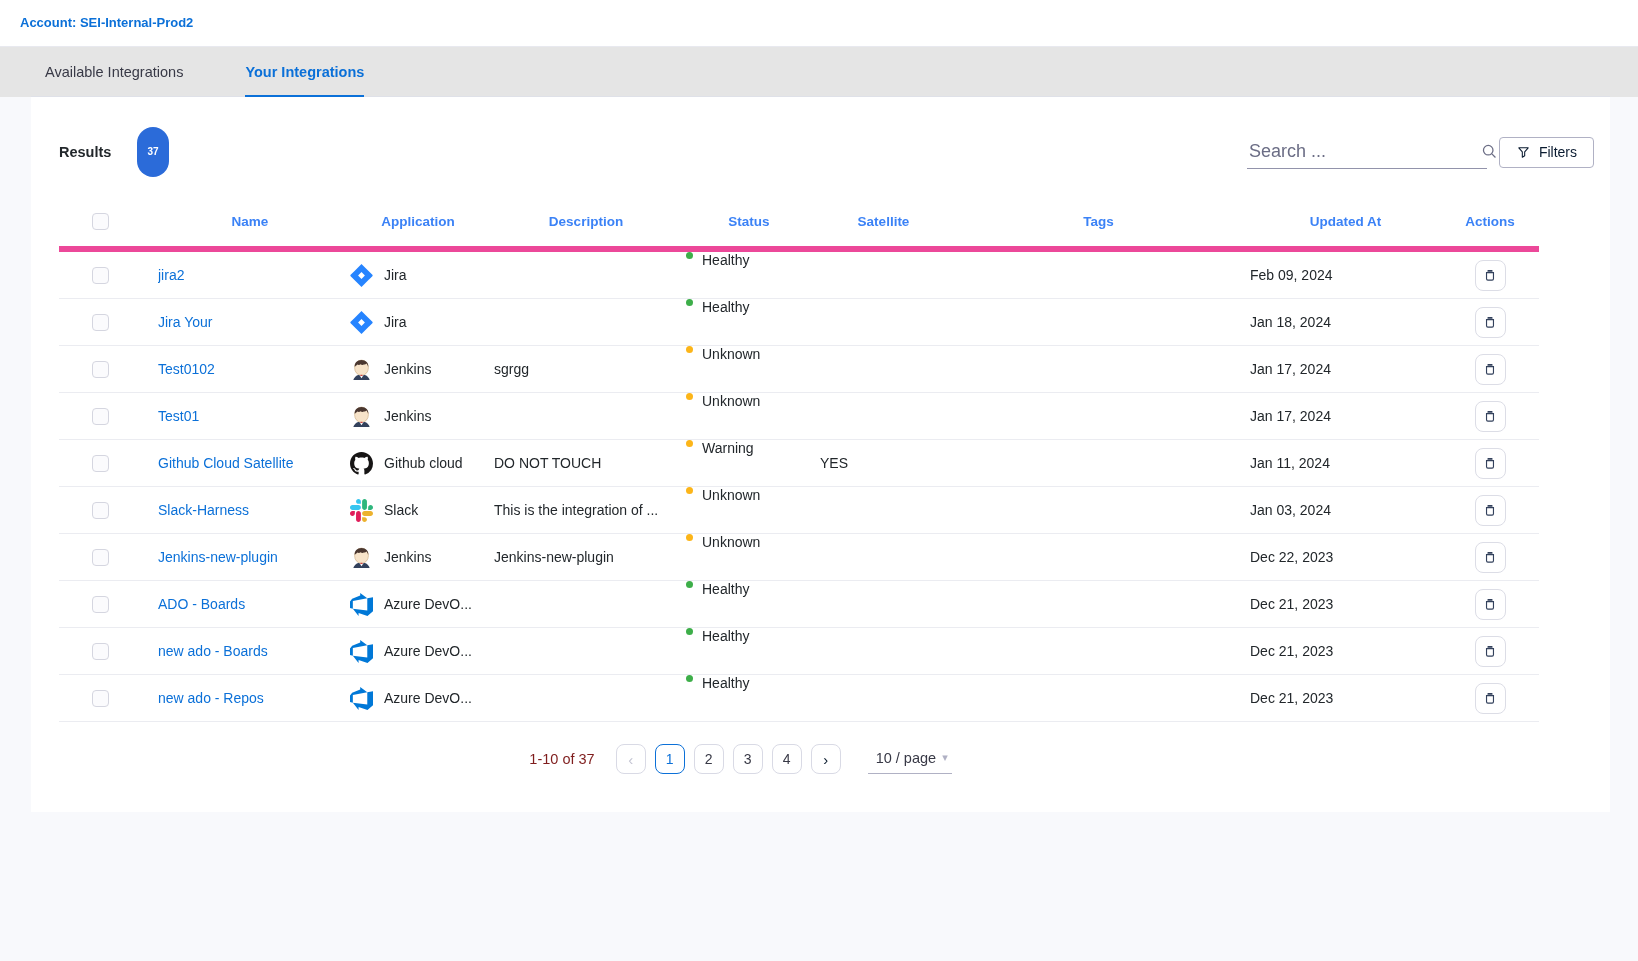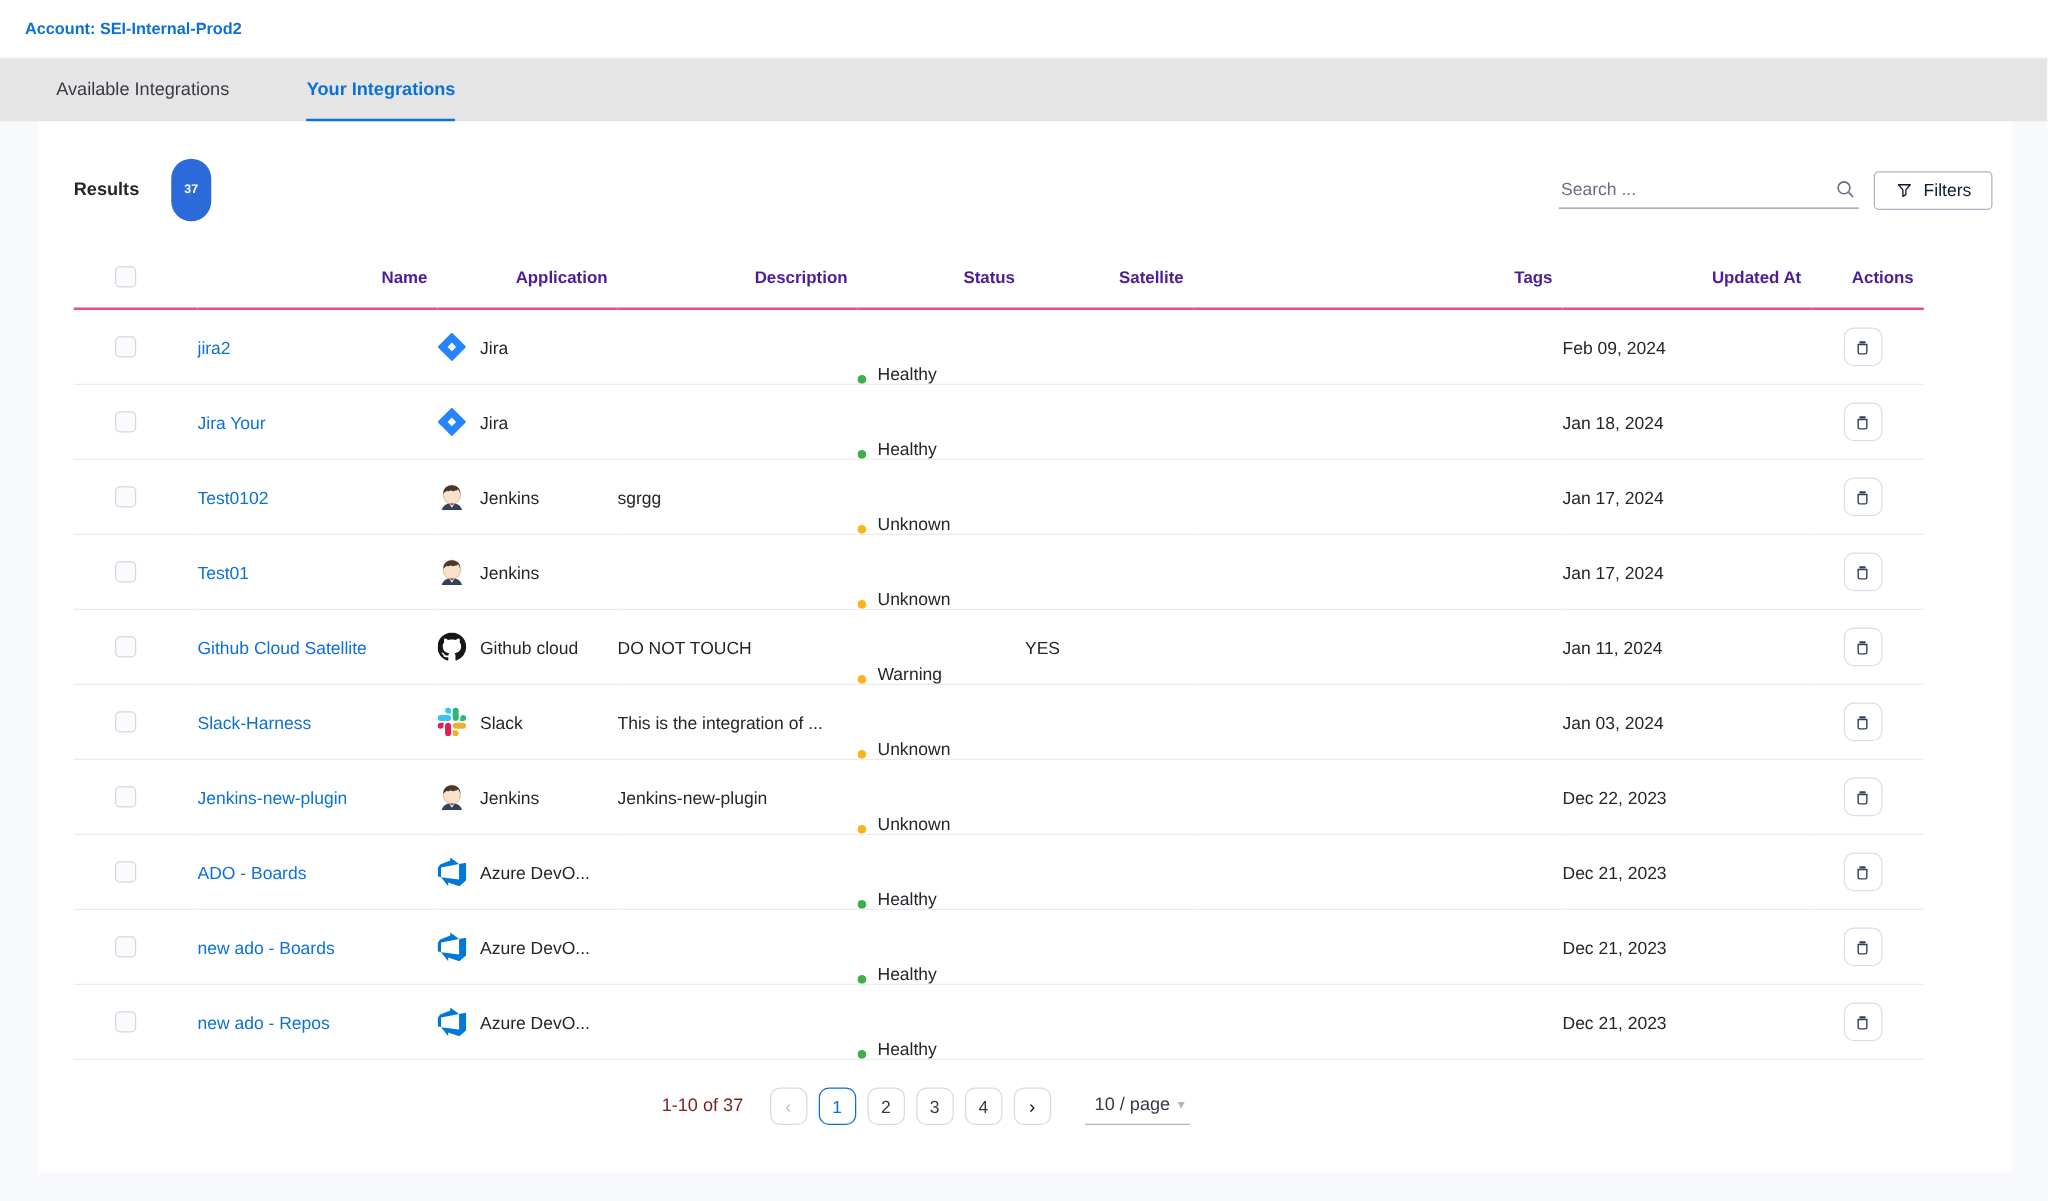--- a/index.html
+++ b/index.html
@@ -81,21 +81,21 @@
   .toolbar-right { display: flex; align-items: center; gap: 12px; }
   .search-field {
     width: 240px;
     display: flex;
     align-items: center;
     border-bottom: 1px solid #9293ab;
     padding: 5px 2px 6px 2px;
   }
   .search-field input {
     border: none; outline: none; background: transparent;
-    flex: 1; font-size: 14px; color: #22272b;
+    flex: 1; font-size: 18px; color: #22272b;
     font-family: inherit;
   }
   .search-field input::placeholder { color: #6b6d85; }
   .filters-button {
     display: flex; align-items: center; gap: 8px;
     border: 1px solid #b0b1c4;
     background: #fff;
     border-radius: 4px;
     height: 31px;
     padding: 0 16px;
@@ -104,26 +104,26 @@
     cursor: pointer;
     font-family: inherit;
   }
 
   
   table { border-collapse: collapse; table-layout: fixed; width: 1480px; margin: 22px 0 0 14px; }
   col.c-check {width:99px} col.c-name {width:192px} col.c-app {width:144px}
   col.c-desc {width:192px} col.c-status {width:134px} col.c-sat {width:135px}
   col.c-tags {width:295px} col.c-upd {width:199px} col.c-act {width:90px}
   thead th {
-    text-align: right;
+    text-align: center;
     font-size: 13.5px;
     font-weight: 700;
-    color: #4c1d95;
+    color: #3b82f6;
     padding: 14px 8px 16px 0;
-    border-bottom: 2px solid #ec4899;
+    border-bottom: 6px solid #ec4899;
     white-space: nowrap;
   }
   tbody td {
     padding: 0 8px 0 0;
     height: 46px;
     border-bottom: 1px solid #ebecf1;
     font-size: 14px;
     color: #22272b;
     white-space: nowrap;
     overflow: hidden;
@@ -134,21 +134,21 @@
     width: 17px; height: 17px;
     border: 1px solid #d5d6e0;
     border-radius: 4px;
     background: #fbfbfd;
     cursor: pointer;
   }
   .name-link { color: var(--accent); cursor: pointer; }
   .app-cell { display: flex; align-items: center; gap: 11px; height: 46px; }
   .app-icon { width: 23px; height: 23px; display: inline-flex; align-items: center; justify-content: center; flex: none; }
   .app-icon svg { width: 100%; height: 100%; }
-  .status-cell { display: flex; align-items: flex-end; gap: 9px; height: 46px; margin-top: 13px; }
+  .status-cell { display: flex; align-items: flex-start; gap: 9px; height: 46px; }
   .status-dot { width: 7px; height: 7px; border-radius: 50%; flex: none; }
   .action-button {
     width: 31px; height: 31px;
     border: 1px solid #dcdde6;
     border-radius: 8px;
     background: #fff;
     display: inline-flex; align-items: center; justify-content: center;
     cursor: pointer;
   }
 

